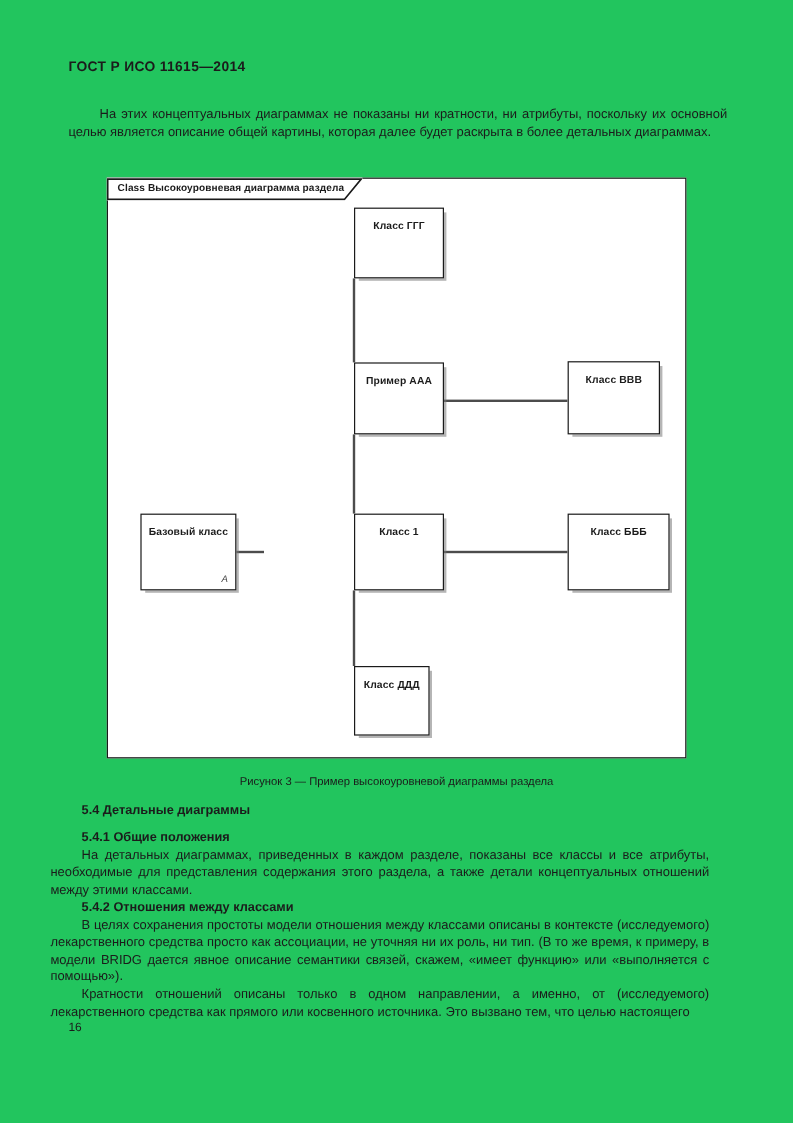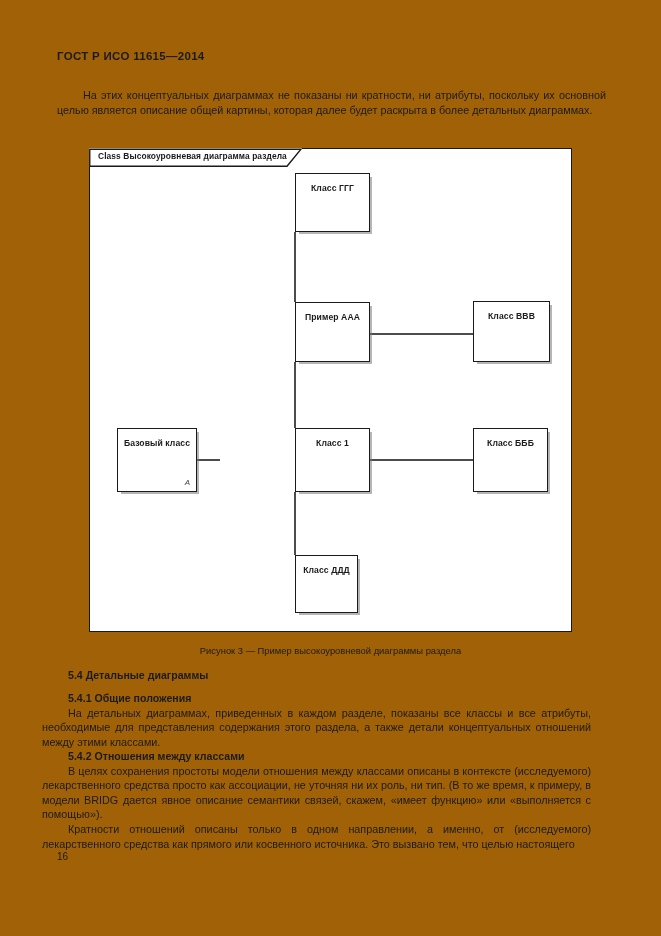--- a/index.html
+++ b/index.html
@@ -4,21 +4,21 @@
 <style>
   html, body {
     margin: 0;
     padding: 0;
     background: #ffffff;
   }
   .page {
     position: relative;
     width: 661px;
     height: 936px;
-    background: #a16207;
+    background: #22c55e;
     font-family: "Liberation Sans", sans-serif;
     color: #1b1b1b;
     overflow: hidden;
   }
 
   
   .doc-header {
     position: absolute;
     left: 57px;
     top: 50px;
@@ -204,21 +204,21 @@
 
     <div class="cbox" style="left:28px; top:280px; width:80px; height:64px;">
       <span class="cname">Базовый класс</span>
       <span class="abstract-mark">A</span>
     </div>
 
     <div class="cbox" style="left:206px; top:280px; width:75px; height:64px;">
       <span class="cname">Класс 1</span>
     </div>
 
-    <div class="cbox" style="left:384px; top:280px; width:75px; height:64px;">
+    <div class="cbox" style="left:384px; top:280px; width:85px; height:64px;">
       <span class="cname">Класс БББ</span>
     </div>
 
     <div class="cbox" style="left:206px; top:407px; width:63px; height:58px;">
       <span class="cname">Класс ДДД</span>
     </div>
 
   </div>
 
   <div class="fig-caption">Рисунок 3 — Пример высокоуровневой диаграммы раздела</div>

